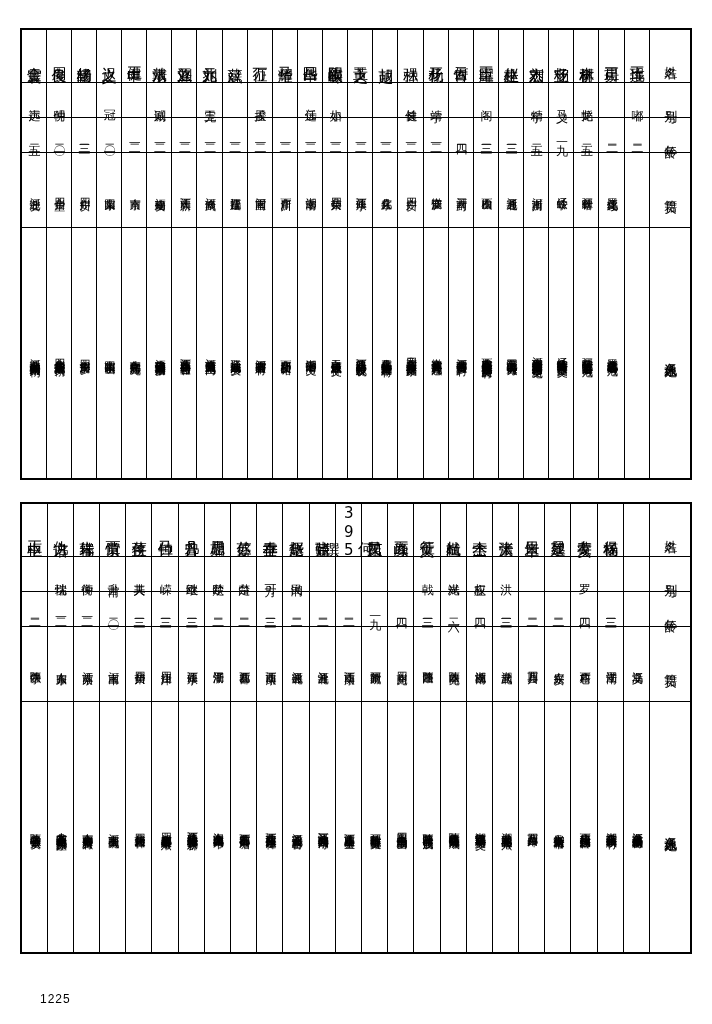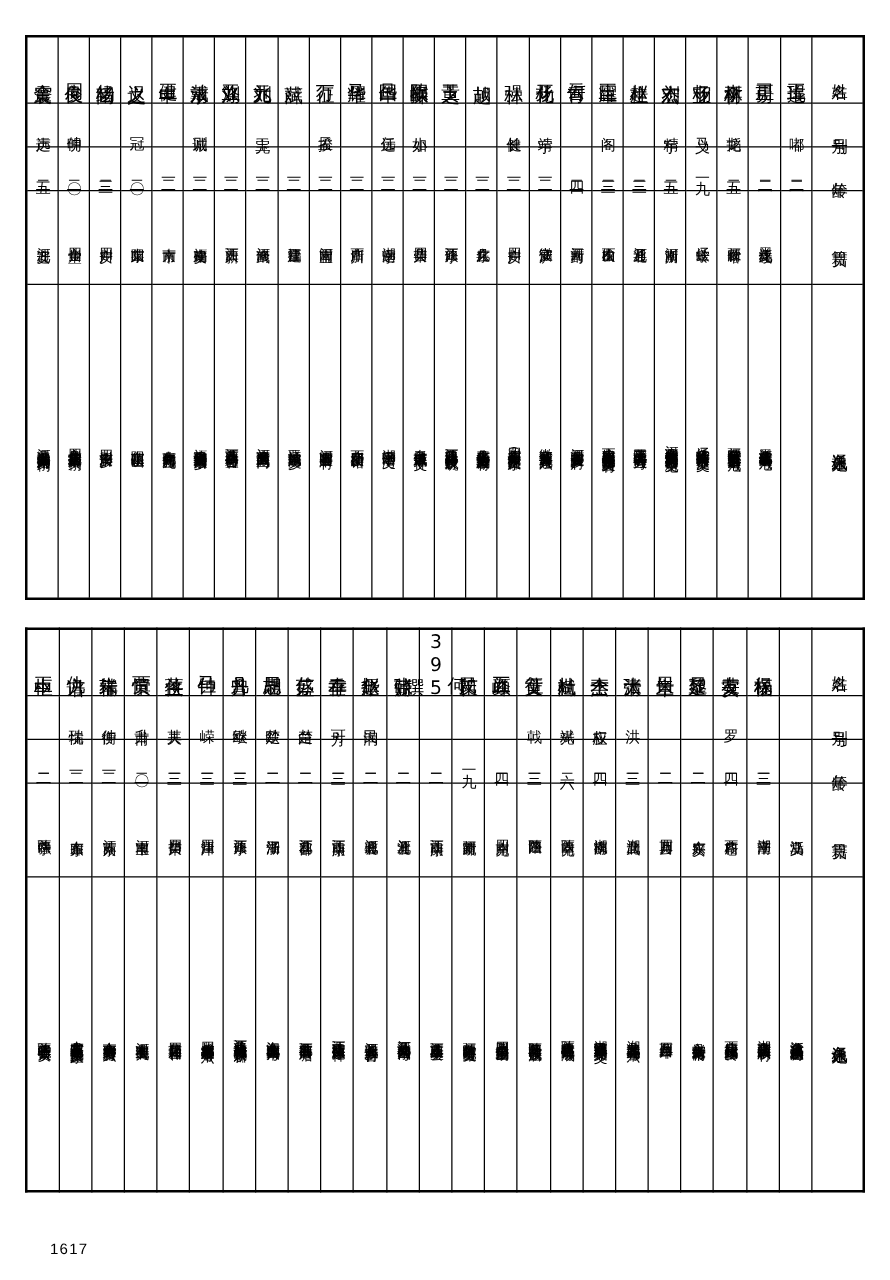--- a/index.html
+++ b/index.html
@@ -349,14 +349,14 @@
         <td class="cell">四川万县白羊坪</td>
         <td class="cell">兴宁县大新街南丰号转</td>
         <td class="cell">广西梧州戎圩乡邮政局转</td>
         <td class="cell">湖南省平江县三眼镇杨村</td>
         <td class="cell">浙江省义乌县上溪镇杨树屋</td>
         <td class="hdr">永久通讯处</td>
       </tr>
     </tbody>
   </table>
 
-  <div class="pageno">1617</div>
+  <div class="pageno">1225</div>
 </div>
 
 </body></html>

